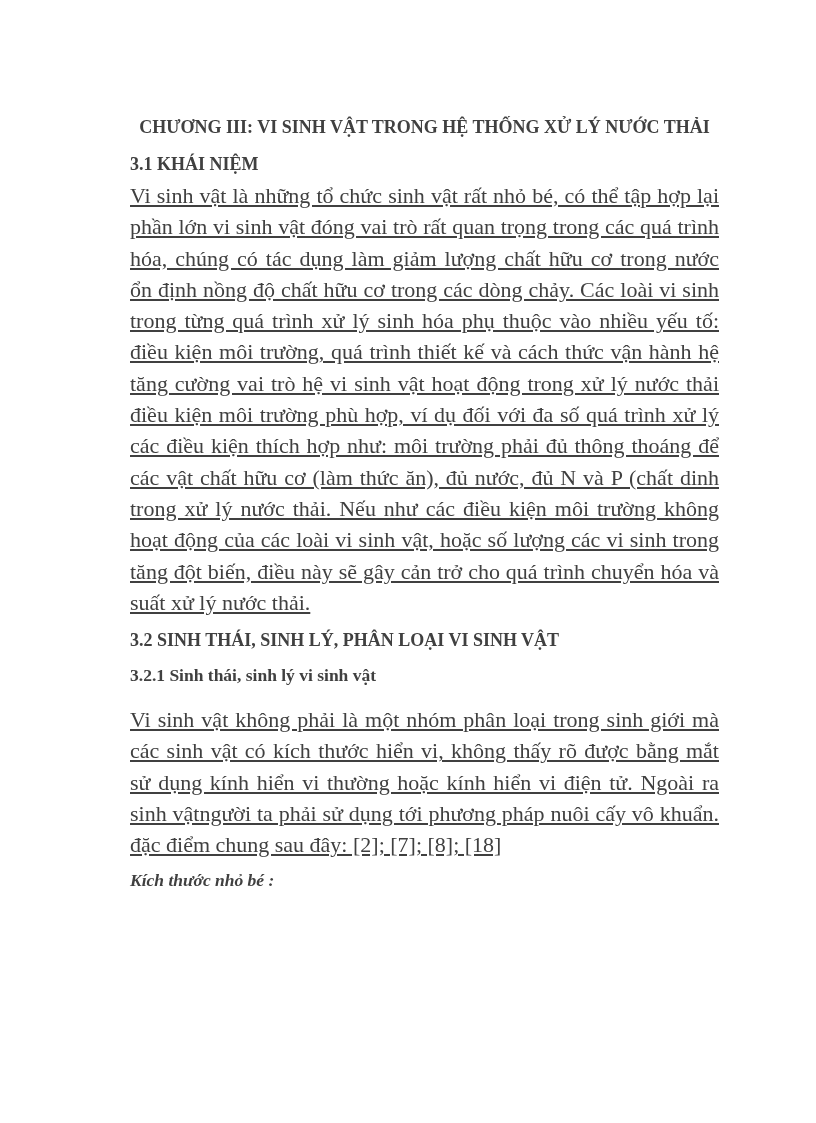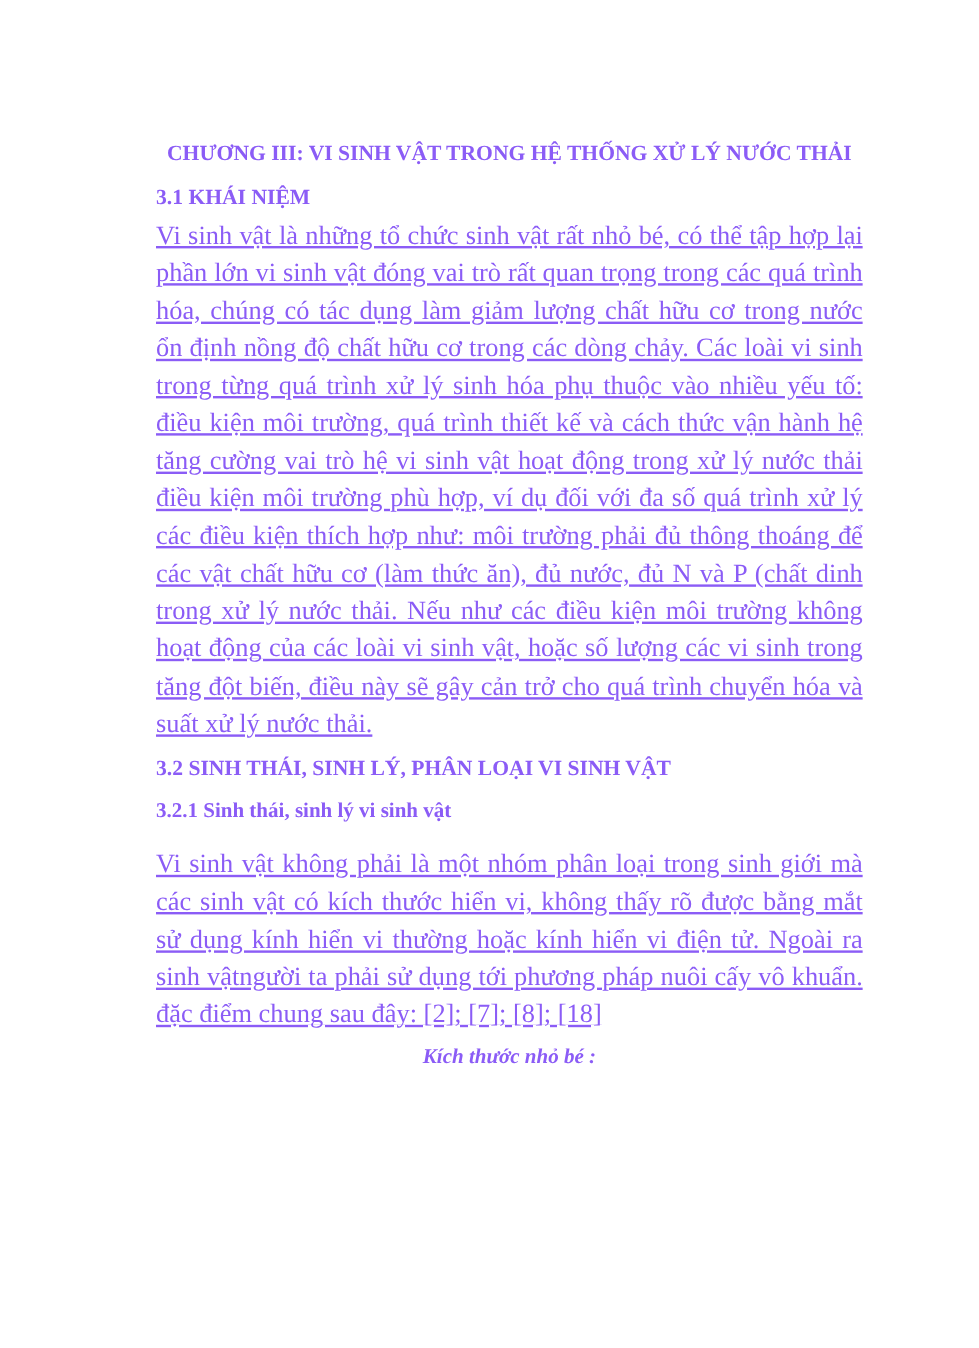--- a/index.html
+++ b/index.html
@@ -7,21 +7,21 @@
     padding: 0;
     background: #ffffff;
   }
   .page {
     position: relative;
     width: 816px;
     height: 1123px;
     background: #ffffff;
     overflow: hidden;
     font-family: "Liberation Serif", "DejaVu Serif", serif;
-    color: #8b5cf6;
+    color: #404040;
   }
   .content {
     position: absolute;
     left: 130px;
     top: 112px;
     width: 589px;
   }
   .chapter-title {
     margin: 0;
     font-size: 18px;
@@ -59,21 +59,21 @@
   }
   .para .line.line-last {
     text-align-last: left;
   }
   .feature-lead {
     margin: 4px 0 0 0;
     font-size: 17.5px;
     font-weight: bold;
     font-style: italic;
     line-height: 31.3px;
-    text-align: center;
+    text-align: left;
   }
 </style>
 </head>
 <body>
 
 <div class="page">
   <div class="content">
 
     <h1 class="chapter-title">CHƯƠNG III: VI SINH VẬT TRONG HỆ THỐNG XỬ LÝ NƯỚC THẢI</h1>
 

